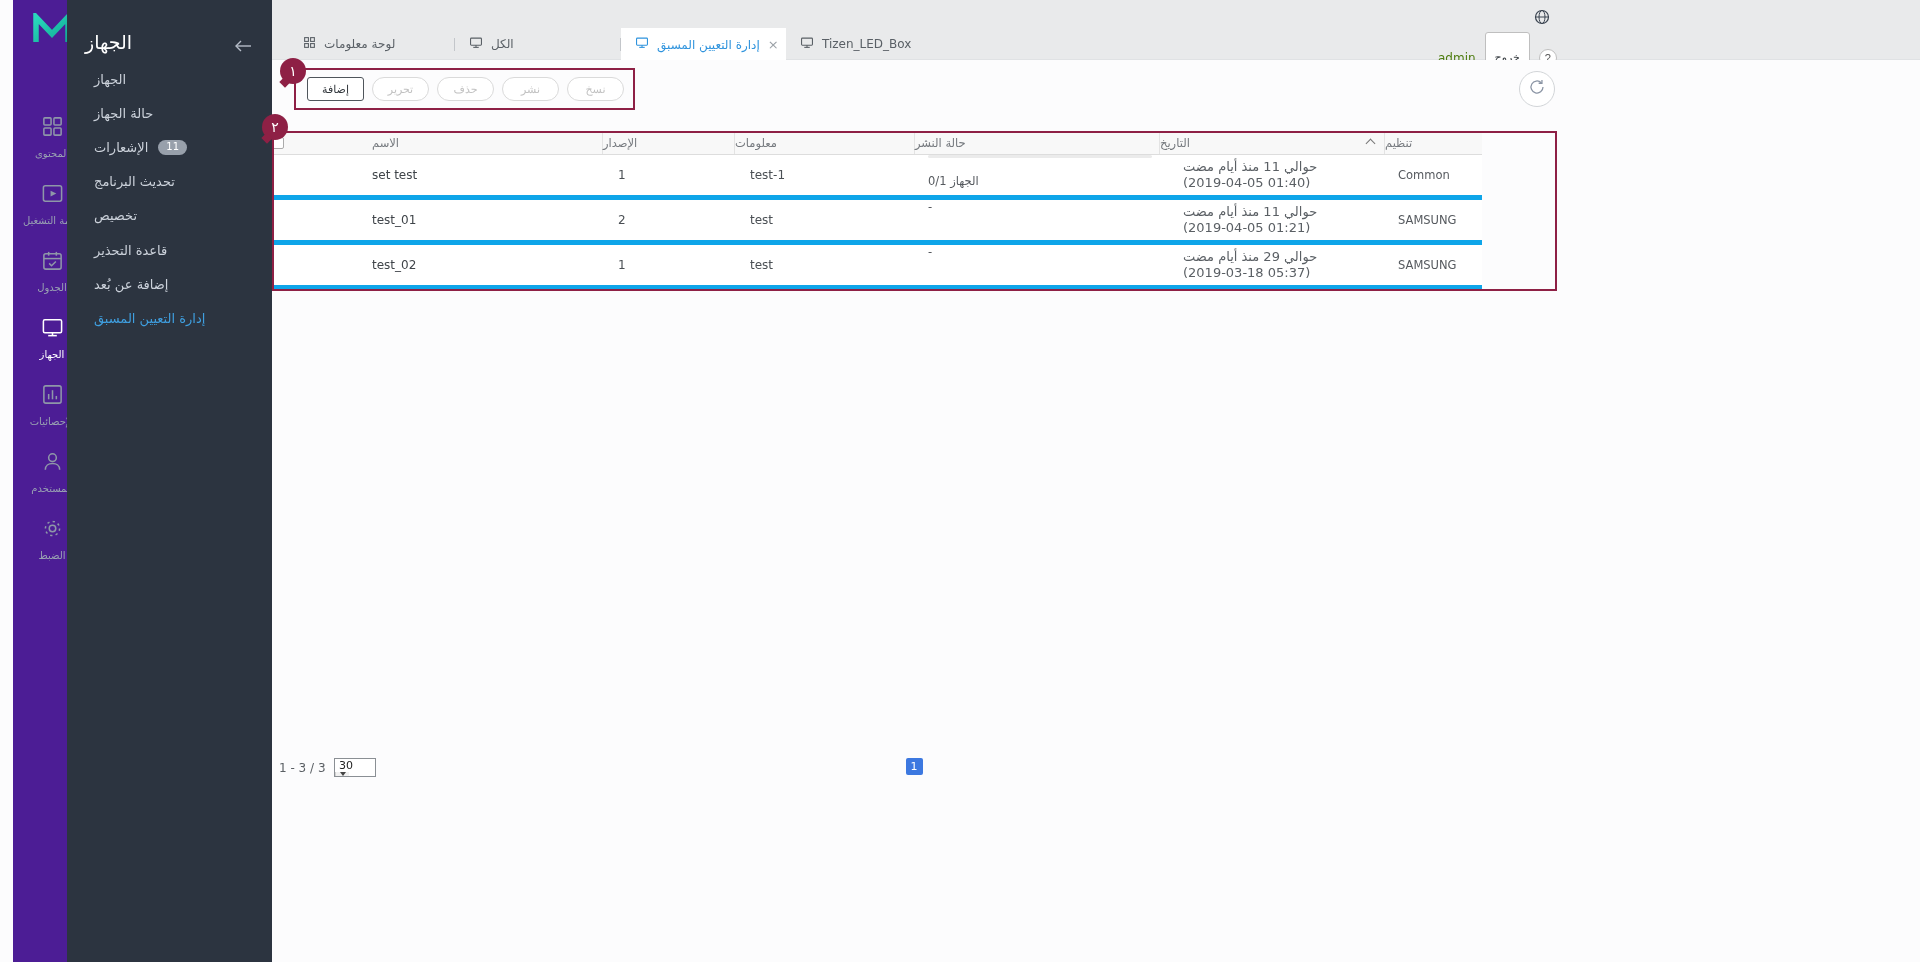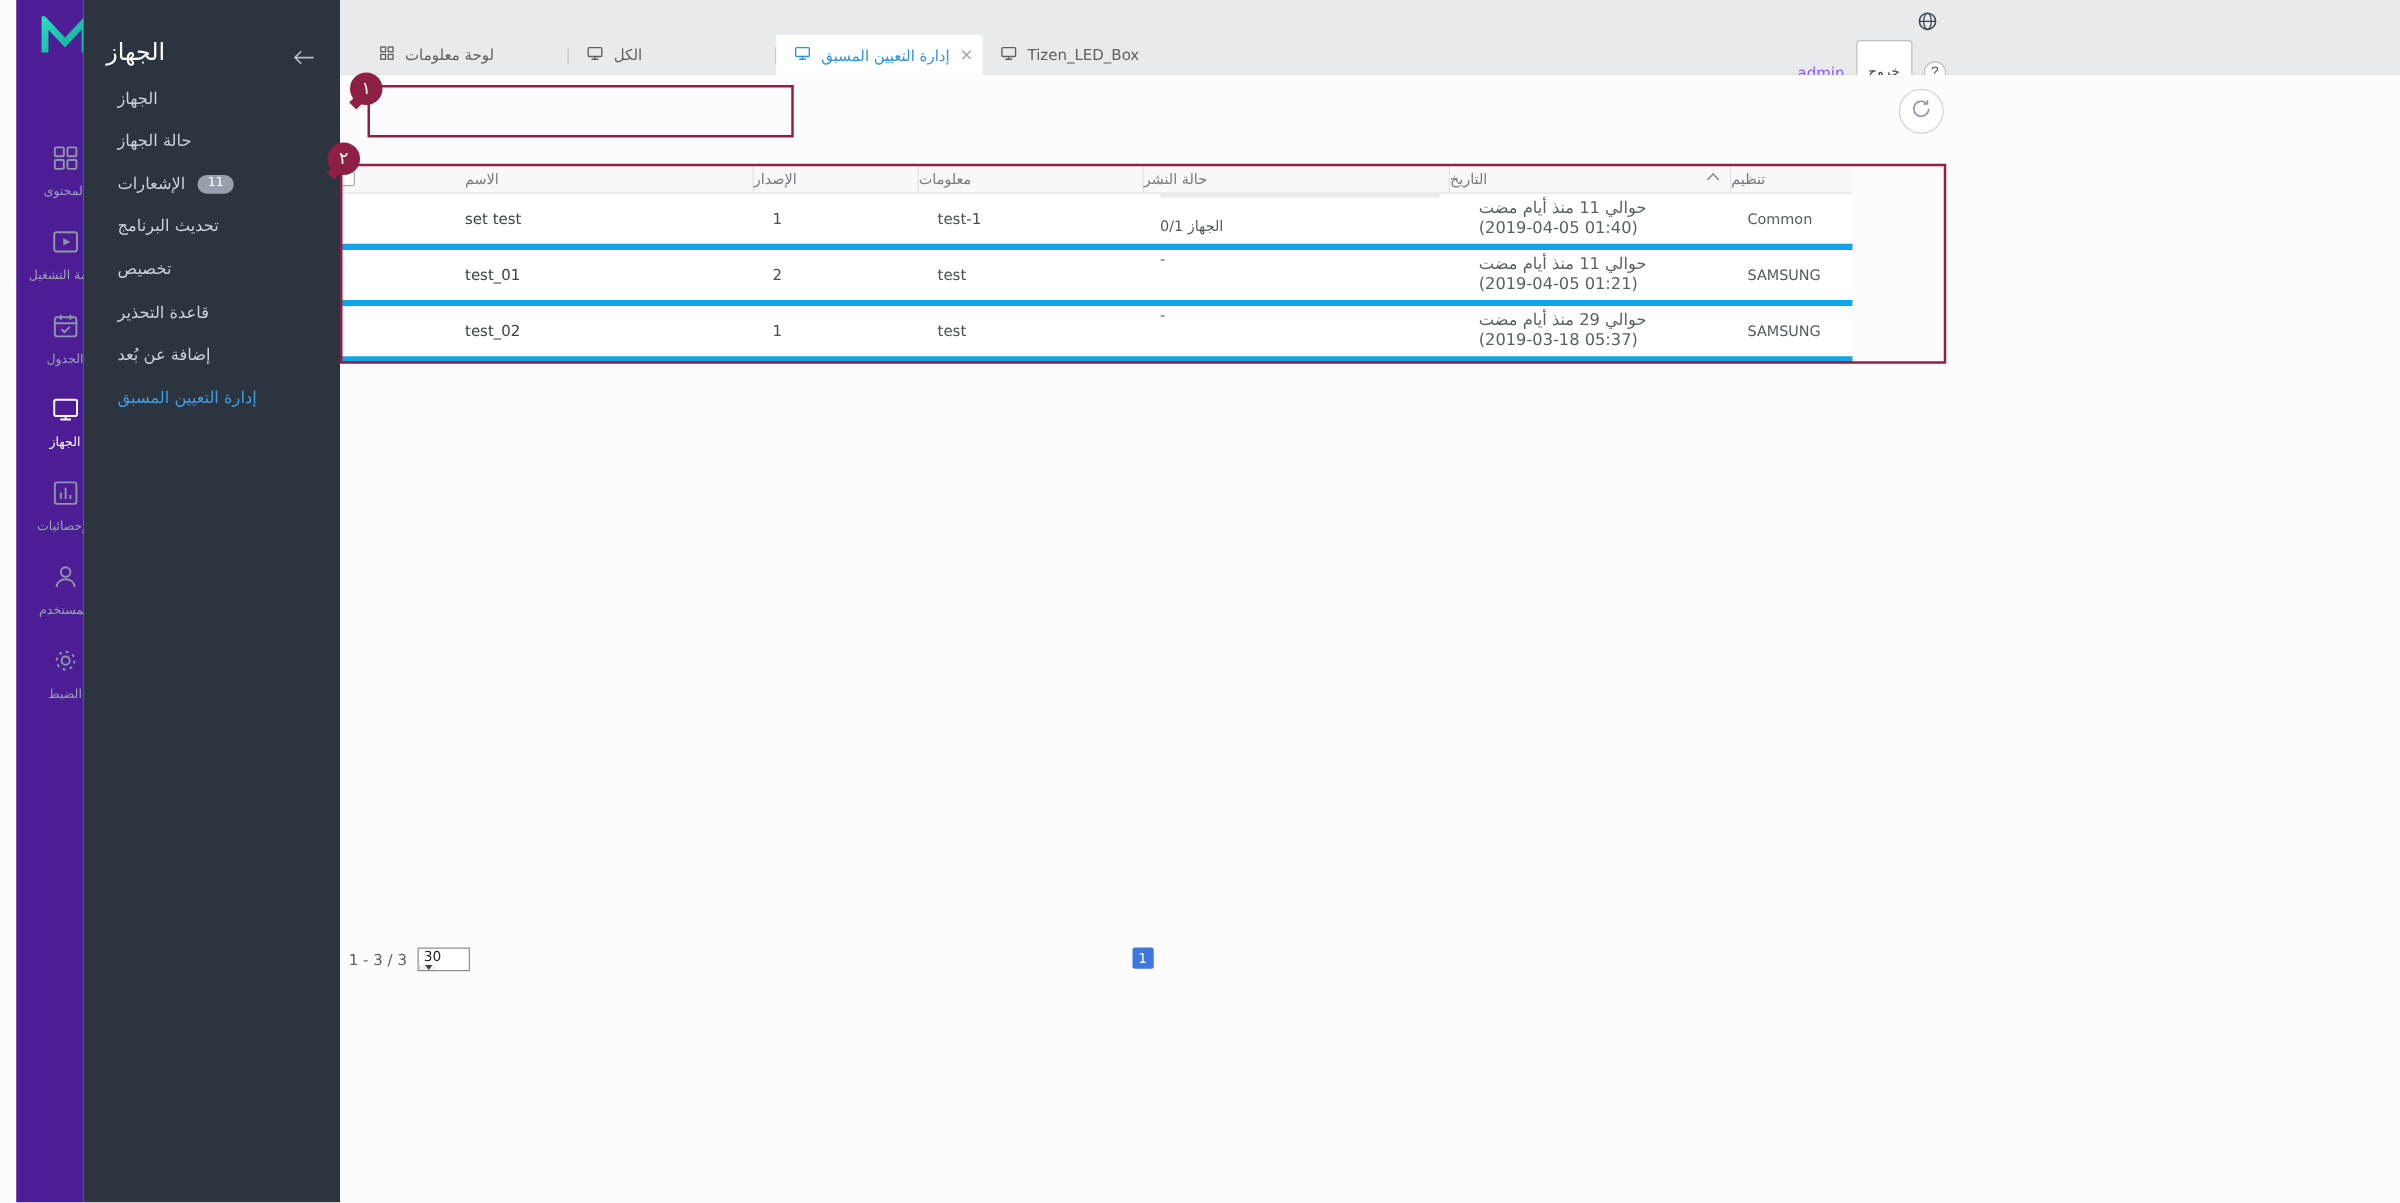--- a/index.html
+++ b/index.html
@@ -38,21 +38,21 @@
               border-bottom:1px solid #e0e2e4; }
   .tabs { position:absolute; left:17px; top:28px; height:32px; display:flex; align-items:flex-start; }
   .tab { position:relative; width:165px; height:32px; display:flex; align-items:center; gap:8px;
          padding-left:14px; font-size:12px; color:#5a6066; cursor:pointer; white-space:nowrap; }
   .tab.active { background:#ffffff; color:#2e93dd; height:33px; }
   .tab .close { margin-left:auto; margin-right:12px; color:#9aa0a6; font-size:13px; cursor:pointer; }
   .tabsep { width:1px; height:13px; background:#c3c6ca; align-self:center; }
 
   .globe-btn { position:absolute; left:1262px; top:9px; cursor:pointer; }
   .user-area { position:absolute; left:1166px; top:32px; display:flex; align-items:center; gap:9px; }
-  .user-name { font-size:12px; color:#8b5cf6; }
+  .user-name { font-size:12px; color:#4d7c0f; }
   .logout-btn { font-size:11px; color:#3e4348; background:#fff; border:1px solid #bfbfbf;
                 border-radius:3px; padding:18px 9px; cursor:pointer; }
   .help-btn { width:18px; height:18px; border-radius:50%; border:1px solid #bfbfbf; background:#fff;
               color:#555; font-size:11px; display:flex; align-items:center; justify-content:center; cursor:pointer; }
 
   .content { position:absolute; top:60px; left:0; right:0; bottom:0; background:#fcfcfd; }
 
   
   .toolbar { position:absolute; left:35px; top:17px; display:flex; gap:8px; }
   .tb-btn { height:24px; min-width:57px; padding:0 12px; font-size:11px; display:flex;
@@ -302,20 +302,27 @@
       </div>
       <div class="user-area">
         <span class="user-name">admin</span>
         <button class="logout-btn">خروج</button>
         <button class="help-btn">?</button>
       </div>
     </div>
 
     <div class="content">
 
+      <div class="toolbar">
+        <button class="tb-btn primary">إضافة</button>
+        <button class="tb-btn disabled">تحرير</button>
+        <button class="tb-btn disabled">حذف</button>
+        <button class="tb-btn disabled">نشر</button>
+        <button class="tb-btn disabled">نسخ</button>
+      </div>
 
       <div class="refresh-btn">
         <span>
           <svg width="18" height="18" viewBox="0 0 24 24" fill="none" stroke="#8a94a4" stroke-width="1.7">
               <path d="M20 12 a8 8 0 1 1 -2.34 -5.66"></path>
               <polyline points="18.6 2.6 18.6 7 14.2 7"></polyline>
             </svg>
         </span>
       </div>
 

